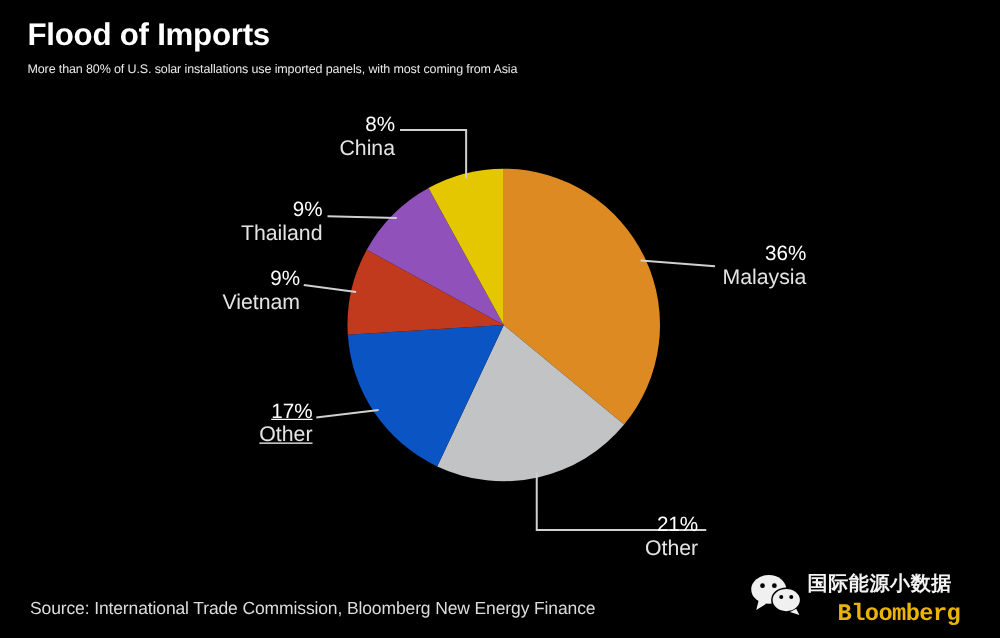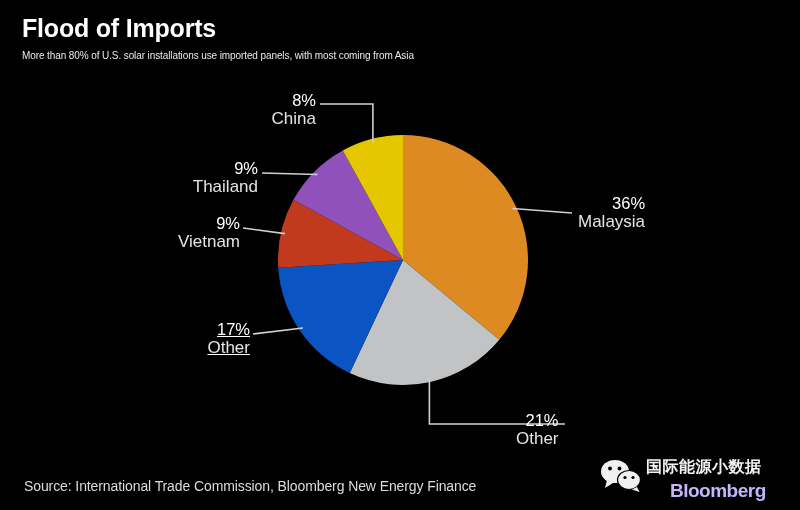--- a/index.html
+++ b/index.html
@@ -42,22 +42,22 @@
   .wm{position:absolute;left:600px;top:452px;width:190px;height:52px;}
   .wm-wechat{position:absolute;left:0px;top:6px;width:42px;height:34px;}
   .wm-cn{
     position:absolute;left:46px;top:5px;
     font-size:16px;font-weight:bold;color:#f2f2f2;
     white-space:nowrap;letter-spacing:0.5px;
     font-family:"DejaVu Sans","Liberation Sans",sans-serif;
   }
   .wm-bb{
     position:absolute;left:70px;top:28px;
-    font-size:19px;font-weight:bold;color:#c4b5fd;
-    white-space:nowrap;letter-spacing:-0.5px;
+    font-size:19px;font-weight:bold;color:#eab308;
+    white-space:nowrap;letter-spacing:-0.5px;font-family:Liberation Mono, monospace;
   }
 </style>
 </head>
 <body>
 
 <div id="stage">
 
   <div class="title">Flood of Imports</div>
   <div class="subtitle">More than 80% of U.S. solar installations use imported panels, with most coming from Asia</div>
 

